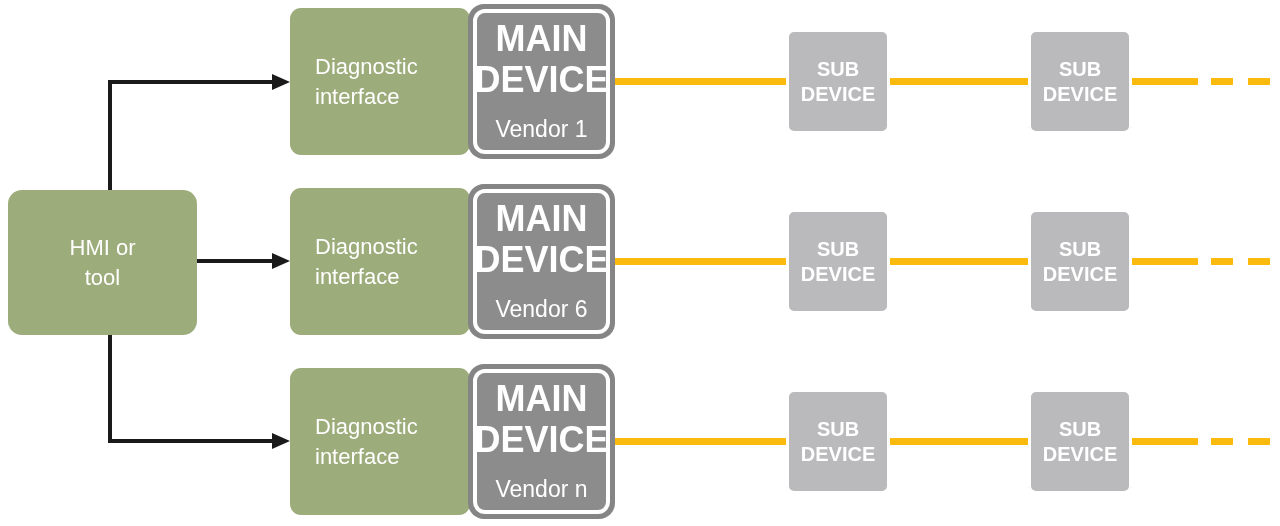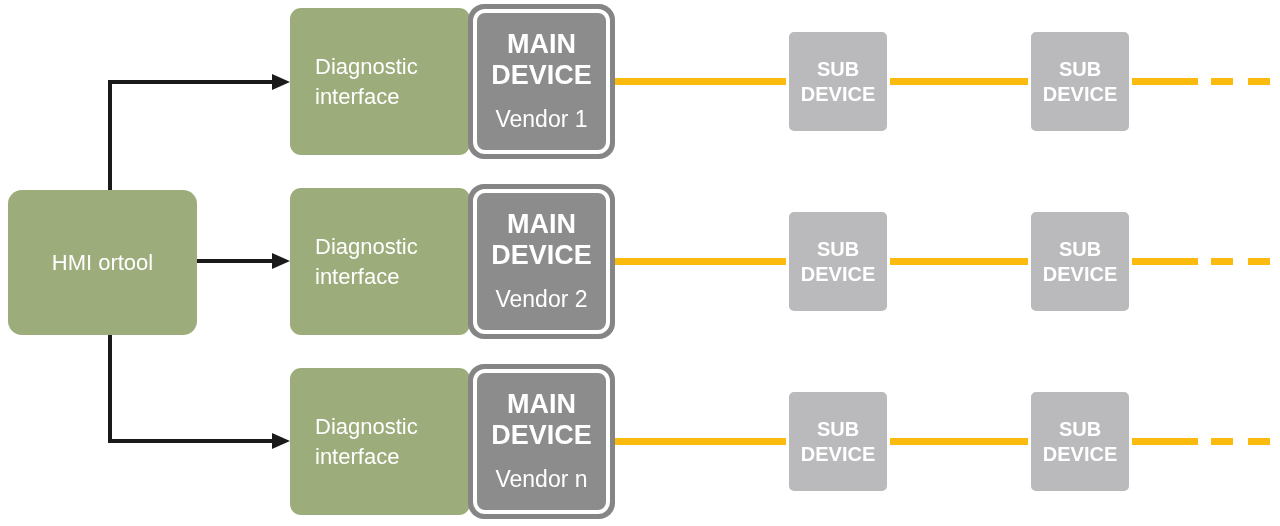--- a/index.html
+++ b/index.html
@@ -15,21 +15,21 @@
   .h3{left:108px;top:439px;width:164px;height:4px;}
   .arrowhead{position:absolute;width:0;height:0;
     border-top:8px solid transparent;border-bottom:8px solid transparent;
     border-left:18px solid var(--line-black,#1a1a1a);}
   .ah1{left:272px;top:74px;}
   .ah2{left:272px;top:253px;}
   .ah3{left:272px;top:433px;}
   
   .hmi{position:absolute;left:8px;top:190px;width:189px;height:145px;
     background:var(--green,#9DAC7B);border-radius:14px;
-    display:flex;flex-direction:row;justify-content:center;align-items:center;
+    display:flex;flex-direction:column;justify-content:center;align-items:center;
     color:var(--text-white,#fff);font-size:22px;line-height:1.32;text-align:center;}
   
   .row{position:absolute;left:0;width:1280px;height:172px;}
   .r1{top:0;}.r2{top:180px;}.r3{top:360px;}
   .bus{position:absolute;top:78px;height:7px;background:var(--yellow,#FBBB0E);}
   .bus-solid{left:612px;width:586px;}
   .bus-dash1{left:1211px;width:22px;}
   .bus-dash2{left:1248px;width:22px;}
   .iface{position:absolute;left:290px;top:8px;width:180px;height:147px;
     background:var(--green,#9DAC7B);border-radius:11px;
@@ -37,21 +37,21 @@
     color:var(--text-white,#fff);font-size:22px;line-height:1.35;}
   .iface .lbl{display:block;width:132px;}
   .main-device{position:absolute;left:468px;top:4px;width:147px;height:155px;
     background:var(--dark-gray,#858585);border-radius:16px;
     padding:5px;box-sizing:border-box;}
   .main-inner{width:100%;height:100%;box-sizing:border-box;
     border:4px solid var(--text-white,#fff);border-radius:12px;
     background:var(--dark-gray-inner,#8C8C8C);
     display:flex;flex-direction:column;justify-content:center;align-items:center;
     color:var(--text-white,#fff);text-align:center;}
-  .main-title{font-size:27px;font-weight:700;line-height:1.12;}
+  .main-title{font-size:36px;font-weight:700;line-height:1.12;}
   .main-vendor{font-size:23px;line-height:1.2;margin-top:16px;}
   .sub-device{position:absolute;top:29px;width:104px;height:105px;
     background:var(--light-gray,#B4B4B6);border-radius:10px;
     box-sizing:border-box;}
   .s1{left:786px;}.s2{left:1028px;}
   .sub-inner{width:100%;height:100%;box-sizing:border-box;
     border:3px solid var(--text-white,#fff);border-radius:8px;
     background:var(--light-gray-inner,#BABABC);
     display:flex;flex-direction:column;justify-content:center;align-items:center;
     color:var(--text-white,#fff);text-align:center;}
@@ -107,21 +107,21 @@
     <div class="bus bus-solid"></div>
     <div class="bus bus-dash1"></div>
     <div class="bus bus-dash2"></div>
     <div class="iface">
       <span class="lbl">Diagnostic interface</span>
     </div>
     <div class="main-device">
       <div class="main-inner">
         <div class="main-title">MAIN</div>
         <div class="main-title">DEVICE</div>
-        <div class="main-vendor">Vendor 2</div>
+        <div class="main-vendor">Vendor 6</div>
       </div>
     </div>
     <div class="sub-device s1">
       <div class="sub-inner">
         <div class="sub-label">SUB</div>
         <div class="sub-label">DEVICE</div>
       </div>
     </div>
     <div class="sub-device s2">
       <div class="sub-inner">

